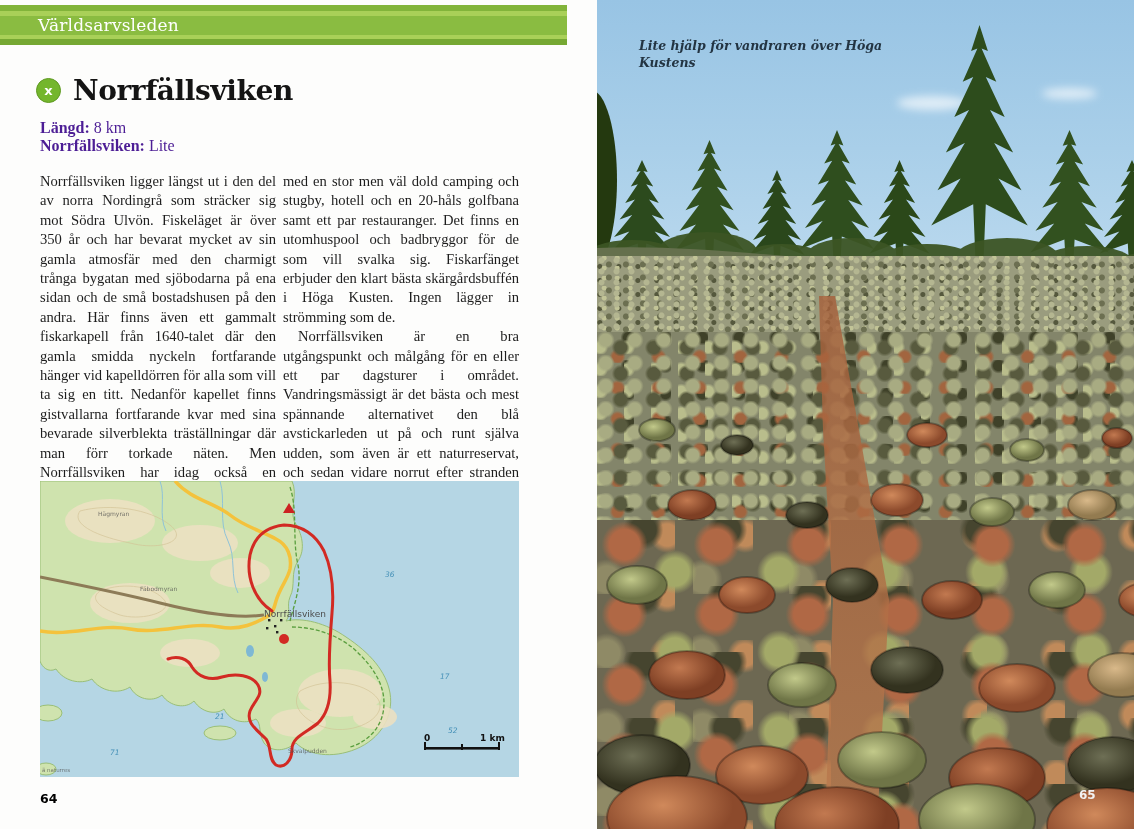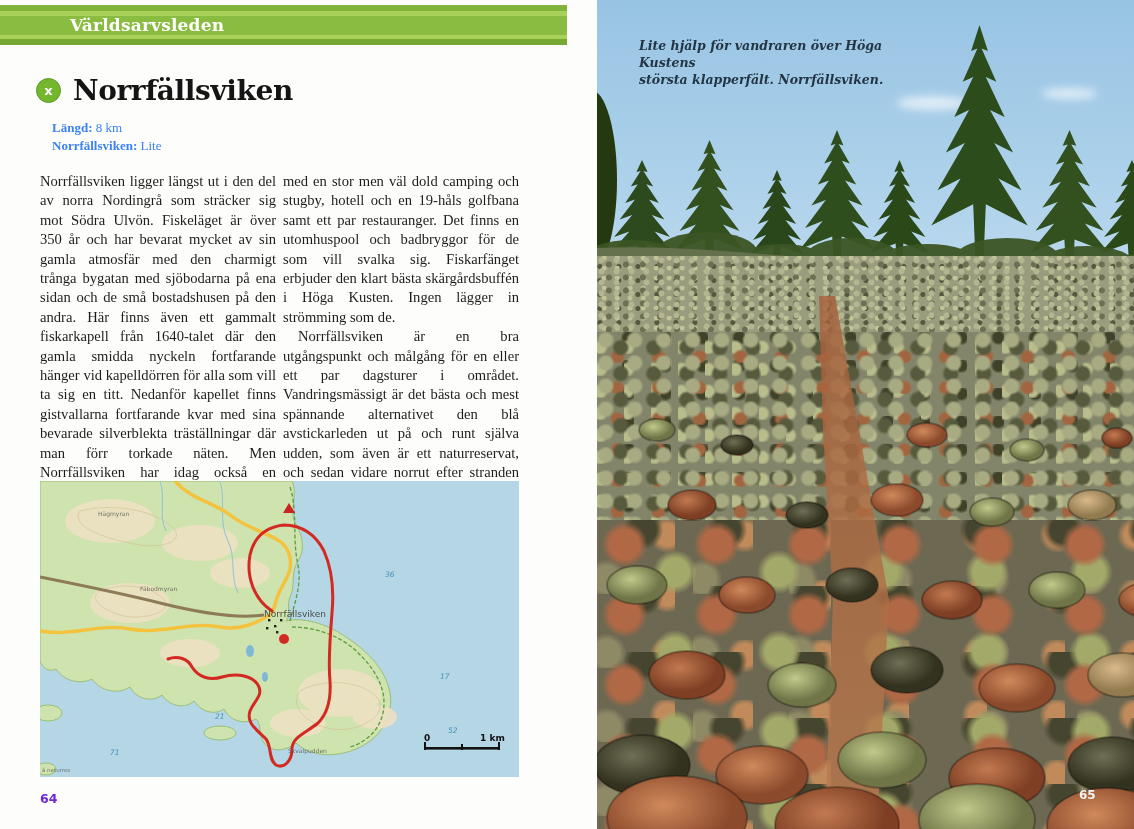--- a/index.html
+++ b/index.html
@@ -7,39 +7,39 @@
        font-family:"Liberation Serif",serif;color:#1d1d1d;}
 
   
   .banner{position:absolute;left:0;top:5px;width:567px;height:40px;
     background:linear-gradient(180deg,
       #82b43a 0%,#82b43a 14%,
       #a9d058 14%,#a9d058 27%,
       #8abc41 27%,#8abc41 74%,
       #a9d058 74%,#a9d058 86%,
       #76a833 86%,#76a833 100%);}
-  .banner-title{font-family:"DejaVu Serif",serif;font-weight:bold;color:#ffffff;
-    font-size:17px;line-height:40px;padding-left:38px;letter-spacing:.2px;margin-left:32px;}
+  .banner-title{font-family:"DejaVu Serif",serif;font-weight:normal;color:#ffffff;
+    font-size:17px;line-height:40px;padding-left:38px;letter-spacing:.2px;}
 
   .title-row{position:absolute;left:36px;top:74px;display:flex;align-items:center;}
   .marker{width:23px;height:23px;border-radius:50%;background:#74b62d;border:1px solid #5f9a22;
     color:#fff;font:bold 13px "DejaVu Sans",sans-serif;display:flex;align-items:center;justify-content:center;}
   .article-title{font-family:"DejaVu Serif",serif;font-weight:bold;font-size:28px;color:#141414;
     margin-left:12px;letter-spacing:-.4px;}
 
-  .meta{position:absolute;left:52px;top:119px;font-size:13px;line-height:18px;color:#3b82f6;}
+  .meta{position:absolute;left:40px;top:119px;font-size:16px;line-height:18px;color:#4c1d95;}
   .meta b{font-weight:bold;}
 
   .columns{position:absolute;left:40px;top:172px;width:479px;display:flex;gap:7px;}
   .col{width:236px;}
   .col p{margin:0;text-align:justify;font-size:14.6px;line-height:19.4px;hyphens:auto;}
   .col p.indent{text-indent:15px;}
 
   .map-wrap{position:absolute;left:40px;top:481px;width:479px;height:296px;}
-  .pagenum-left{position:absolute;left:40px;top:791px;font:bold 12.5px "DejaVu Sans",sans-serif;color:#6d28d9;}
+  .pagenum-left{position:absolute;left:40px;top:791px;font:bold 12.5px "DejaVu Sans",sans-serif;color:#000000;}
 
   
   .photo{position:absolute;left:567px;top:0;width:567px;height:829px;background:#ec4899;margin-left:30px;}
   .sky{position:absolute;left:0;top:0;width:567px;height:330px;
     background:linear-gradient(180deg,#98c4e4 0%,#a9cfe9 45%,#c2ddf0 100%);}
   .cloud{position:absolute;background:#fff;border-radius:50%;filter:blur(4px);opacity:.65;}
   .treeline{position:absolute;left:0;top:0;width:567px;height:340px;}
   .field{position:absolute;left:0;width:567px;}
   .field-far{top:256px;height:84px;background-color:#9a9c7e;
     background-image:
@@ -90,21 +90,21 @@
 <div class="meta">
   <div><b>Längd:</b><span> 8 km</span></div>
   <div><b>Norrfällsviken:</b><span> Lite</span></div>
 </div>
 
 <div class="columns">
   <div class="col">
     <p>Norrfällsviken ligger längst ut i den del av norra Nordingrå som sträcker sig mot Södra Ulvön. Fiskeläget är över 350 år och har bevarat mycket av sin gamla atmosfär med den charmigt trånga bygatan med sjöbodarna på ena sidan och de små bostadshusen på den andra. Här finns även ett gammalt fiskarkapell från 1640-talet där den gamla smidda nyckeln fortfarande hänger vid kapelldörren för alla som vill ta sig en titt. Nedanför kapellet finns gistvallarna fortfarande kvar med sina bevarade silverblekta träställningar där man förr torkade näten. Men Norrfällsviken har idag också en utvecklad turismverksamhet</p>
   </div>
   <div class="col">
-    <p>med en stor men väl dold camping och stugby, hotell och en 19-håls golfbana samt ett par restauranger. Det finns en utomhuspool och badbryggor för de som vill svalka sig. Fiskarfänget erbjuder den klart bästa skärgårdsbuffén i Höga Kusten. Ingen lägger in strömming som de.</p>
+    <p>med en stor men väl dold camping och stugby, hotell och en 20-håls golfbana samt ett par restauranger. Det finns en utomhuspool och badbryggor för de som vill svalka sig. Fiskarfänget erbjuder den klart bästa skärgårdsbuffén i Höga Kusten. Ingen lägger in strömming som de.</p>
     <p class="indent">Norrfällsviken är en bra utgångspunkt och målgång för en eller ett par dagsturer i området. Vandringsmässigt är det bästa och mest spännande alternativet den blå avstickarleden ut på och runt själva udden, som även är ett naturreservat, och sedan vidare norrut efter stranden mot Storsand, den fina badstranden norr</p>
   </div>
 </div>
 
 <div class="map-wrap">
 <svg width="479" height="296" viewBox="0 0 479 296">
   <rect x="0" y="0" width="479" height="296" fill="#b5d6e4"></rect>
 
   <path fill="#cfe3ae" stroke="#9abf77" stroke-width="1" d="M0,0 H252 C258,14 250,26 254,40 C262,52 266,68 258,80 C250,92 256,104 250,116
        C246,126 252,132 246,140 C262,136 286,142 306,156 C330,172 346,190 350,212
@@ -289,16 +289,15 @@
       <ellipse cx="515" cy="765" rx="44" ry="28" fill="url(#gDark)"></ellipse>
       <ellipse cx="80" cy="818" rx="70" ry="42" fill="url(#gRust)"></ellipse>
       <ellipse cx="240" cy="825" rx="62" ry="38" fill="url(#gRust2)"></ellipse>
       <ellipse cx="380" cy="820" rx="58" ry="36" fill="url(#gGreen)"></ellipse>
       <ellipse cx="510" cy="826" rx="60" ry="38" fill="url(#gRust)"></ellipse>
     </g>
   </svg>
 
   <div class="caption">
     <div>Lite hjälp för vandraren över Höga Kustens</div>
-    <div>största klapperfält. Norrfällsviken.</div>
   </div>
   <div class="pagenum-right">65</div>
 </div>
 
 </body></html>

